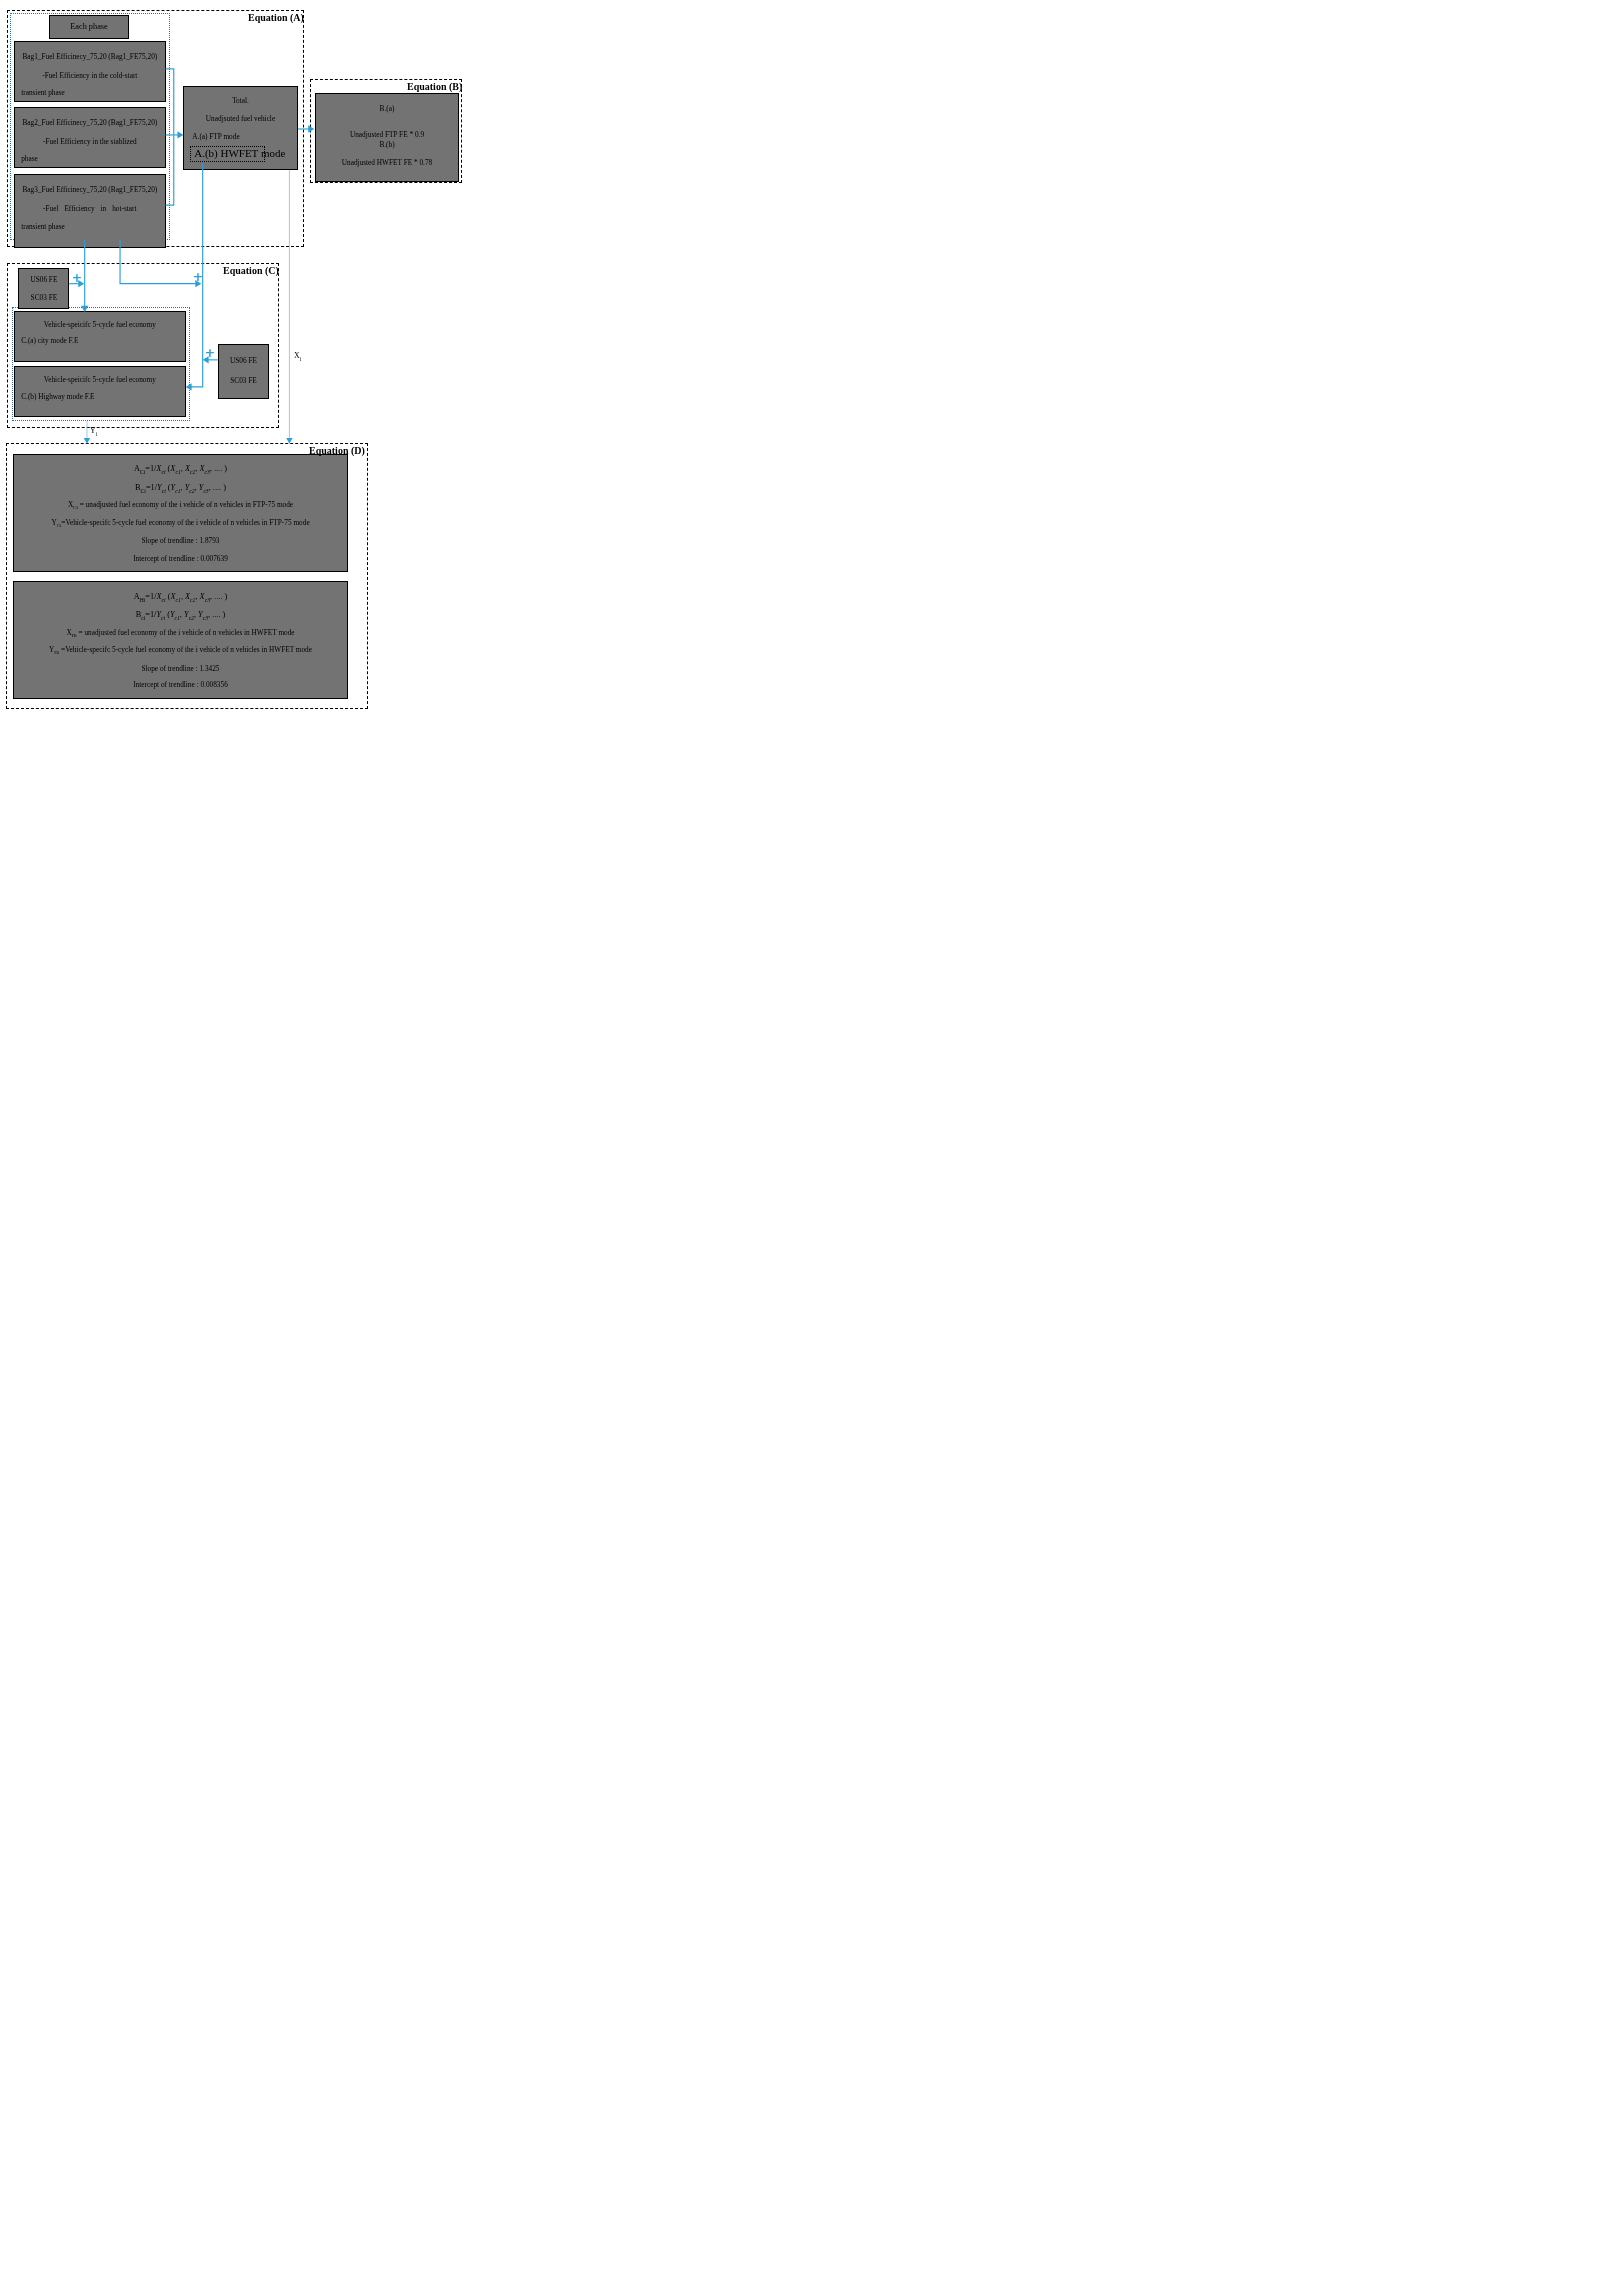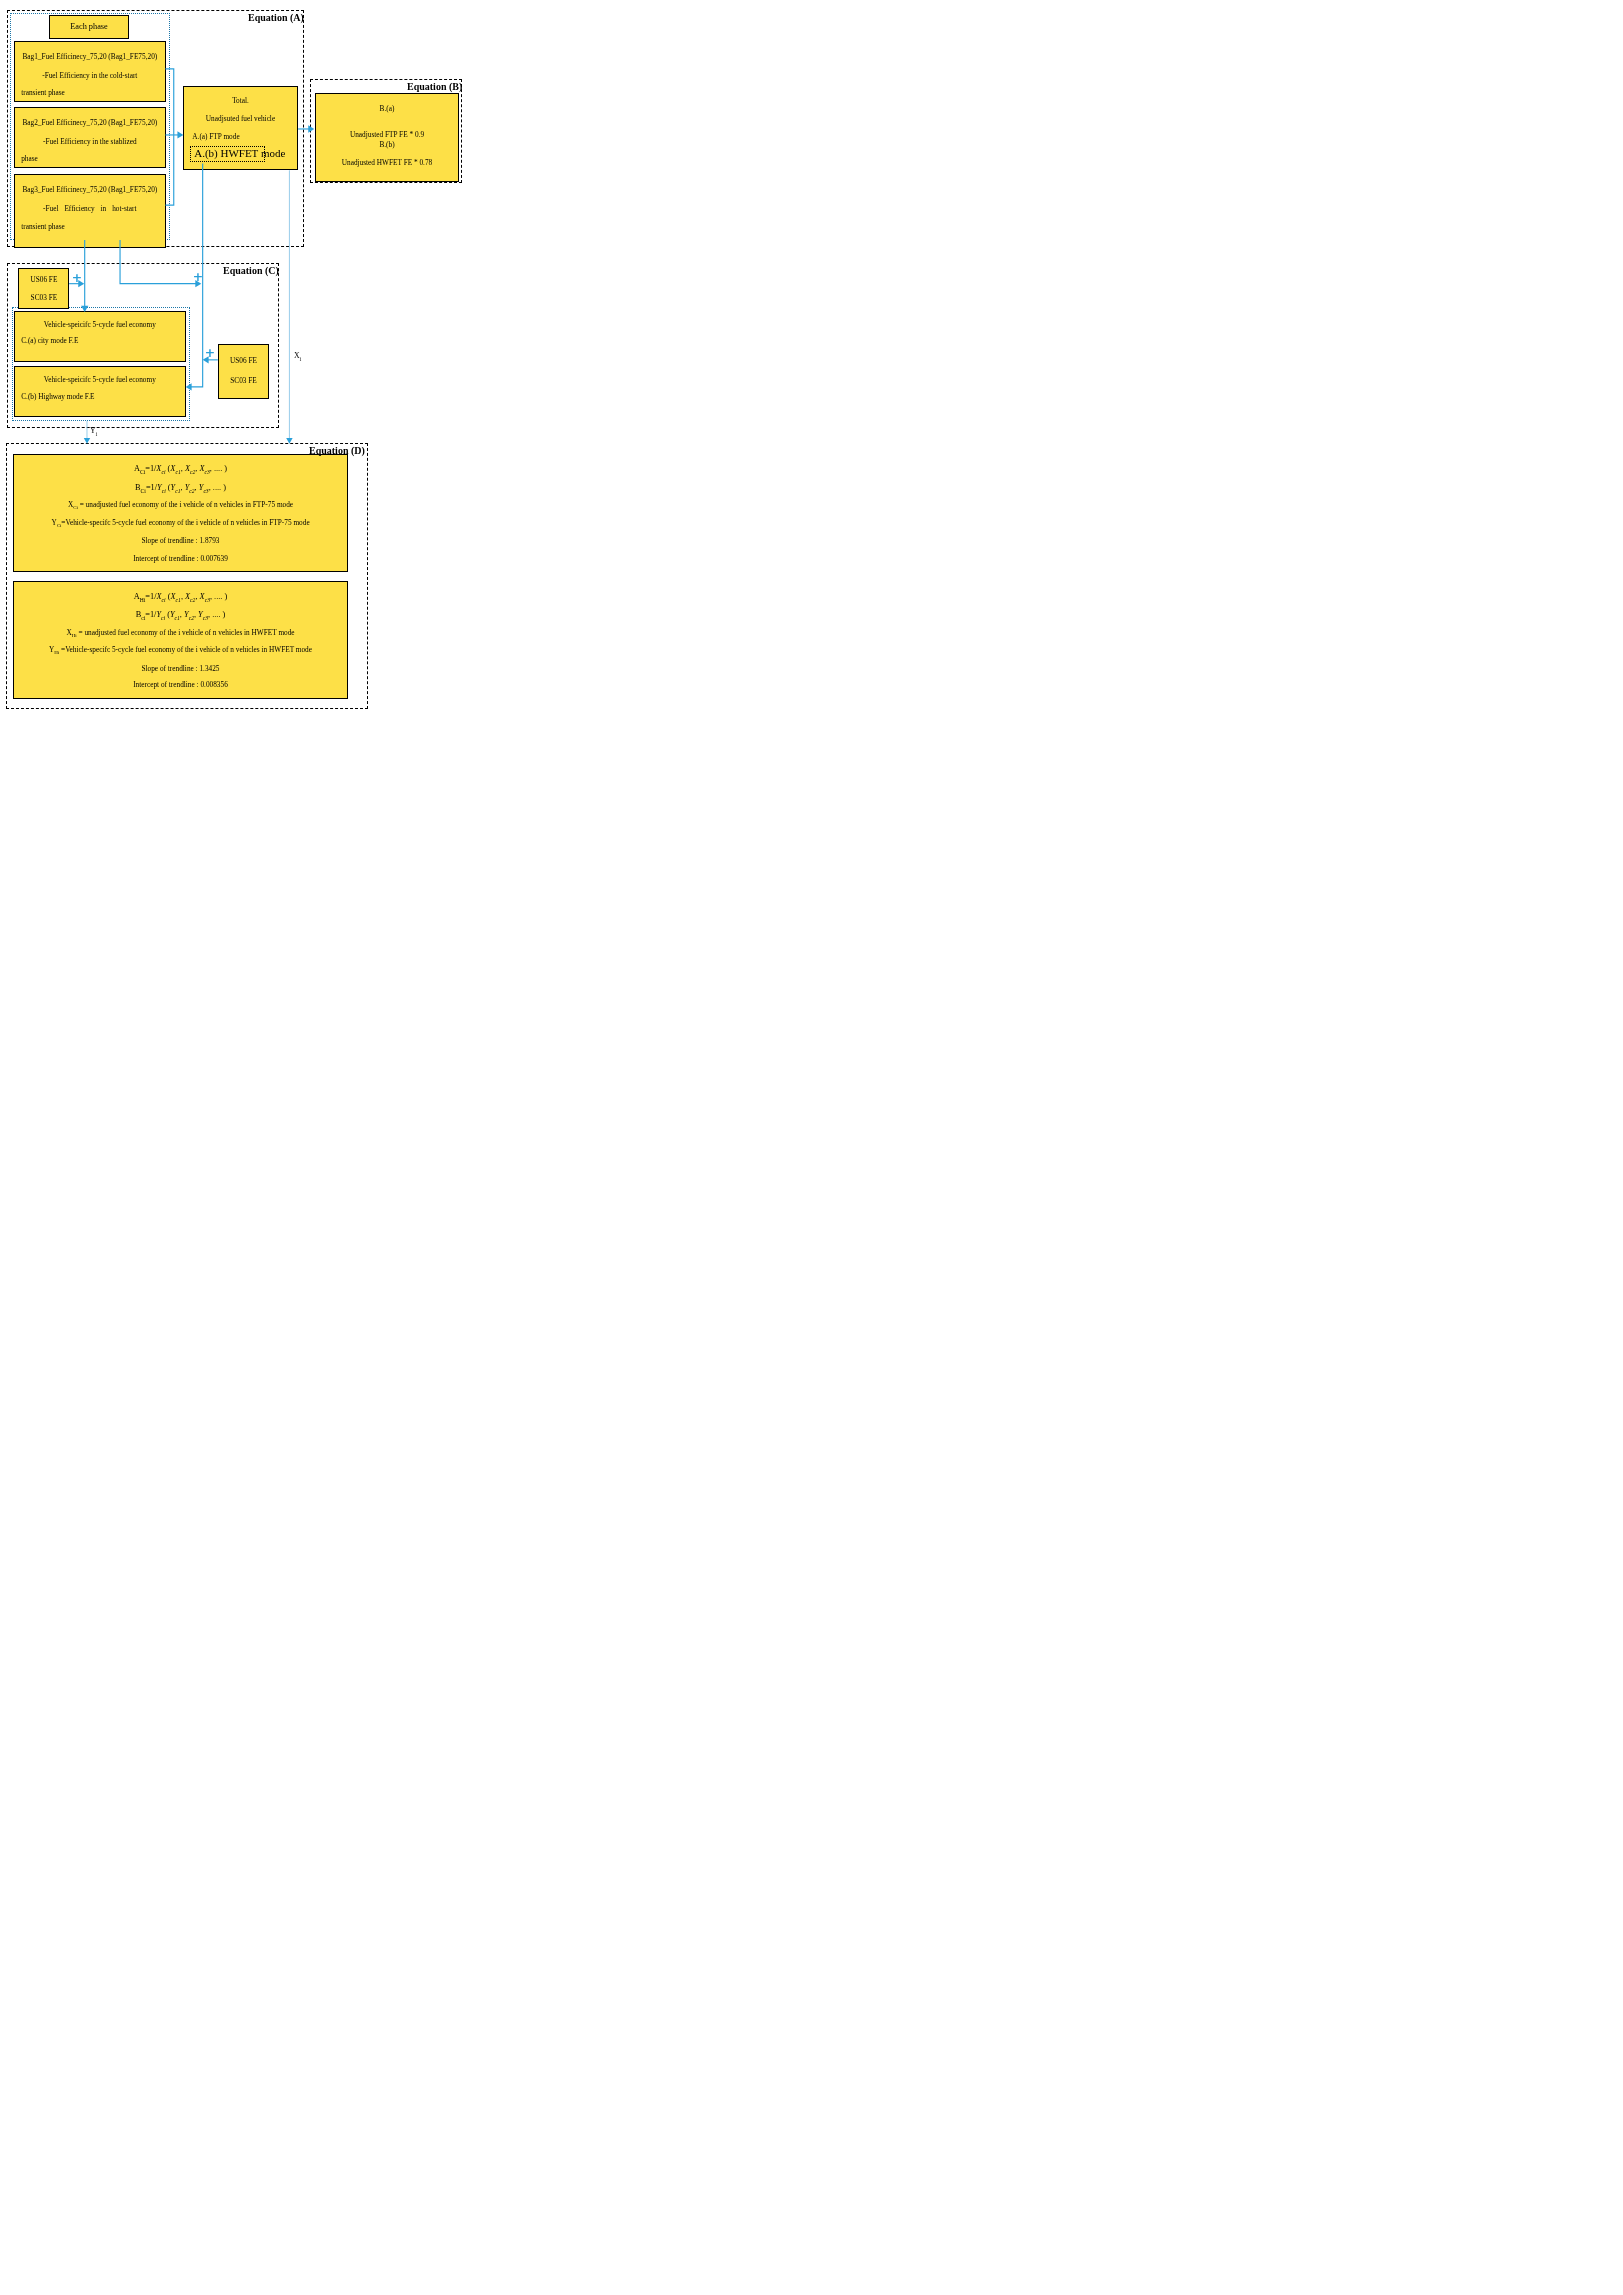--- a/index.html
+++ b/index.html
@@ -25,21 +25,21 @@
     z-index:1;
   }
   .blue-dotted{
     position:absolute;
     border:1.4px dotted var(--dotted-blue);
     z-index:1;
   }
   .solid-box{
     position:absolute;
     border:1.8px solid var(--black);
-    background:#fde047;
+    background:#737373;
     z-index:2;
   }
   .eq-label{
     position:absolute;
     font-weight:bold;
     font-size:10px;
     z-index:3;
     white-space:nowrap;
   }
   .line{

